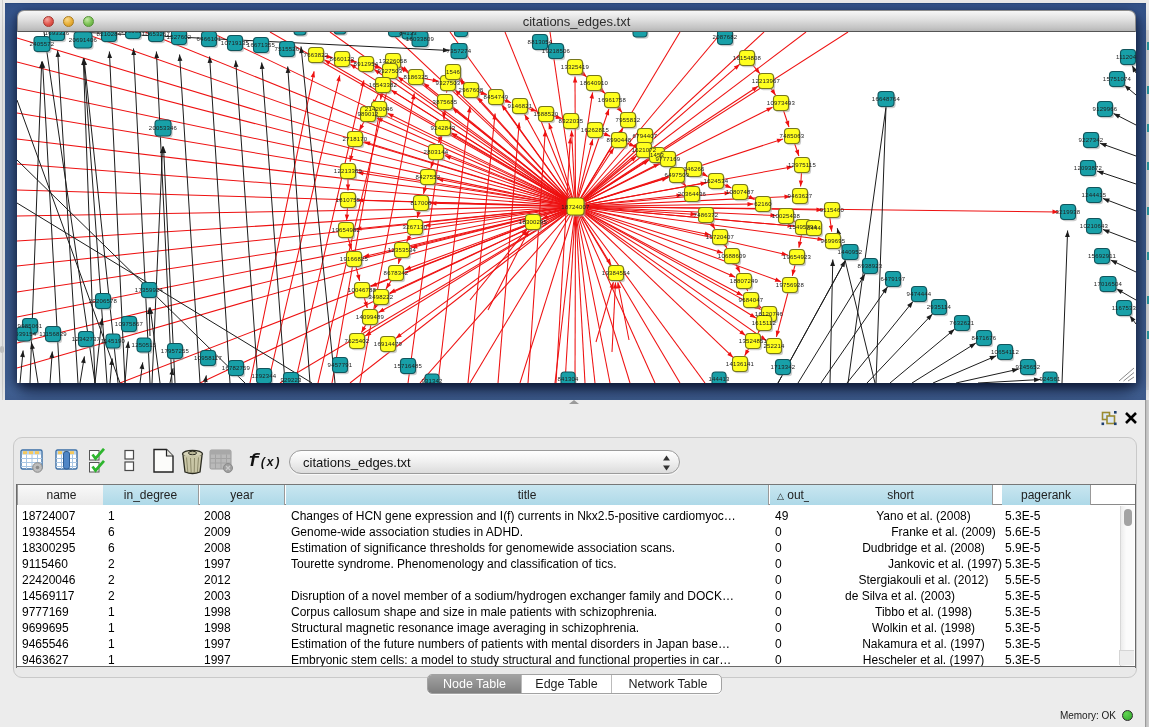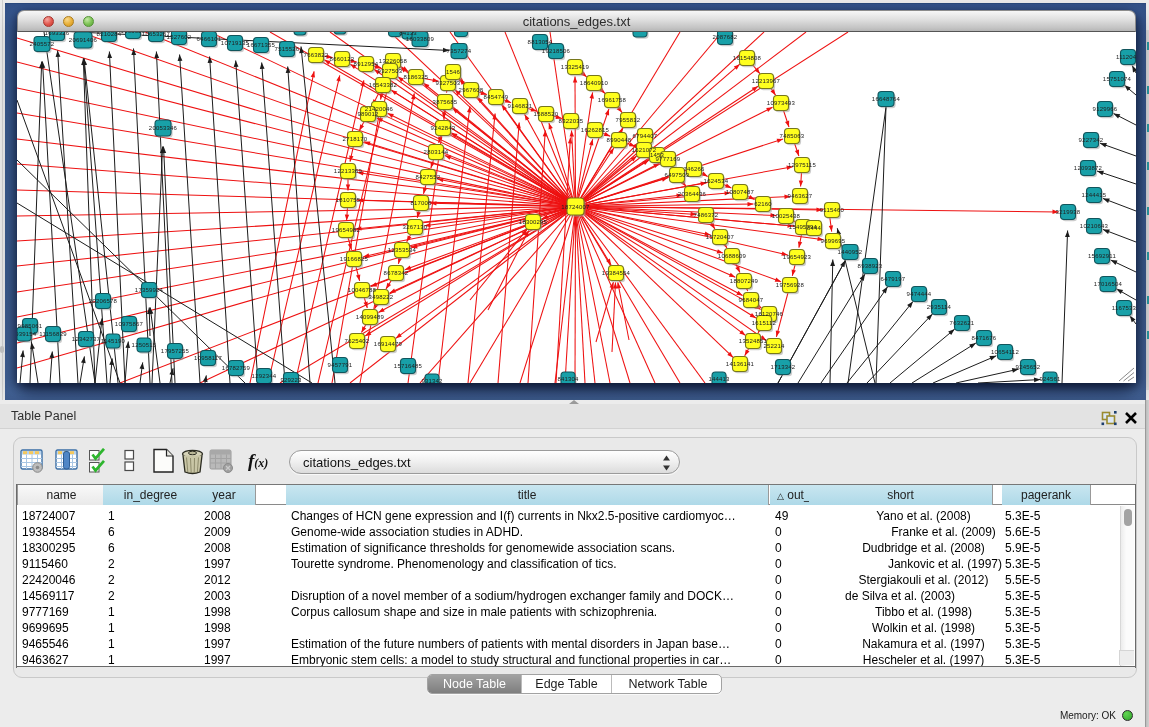--- a/index.html
+++ b/index.html
@@ -979,23 +979,20 @@
     <div id="titlebar">
       <div class="tl" style="left:25px;background:radial-gradient(circle at 35% 28%,#f6a8a2,#e1574d 55%,#c33b33);border:1px solid #a8352e"></div>
       <div class="tl" style="left:45px;background:radial-gradient(circle at 35% 28%,#f8d98d,#e8af37 55%,#cd9422);border:1px solid #ad7d1c"></div>
       <div class="tl" style="left:65px;background:radial-gradient(circle at 35% 28%,#c4e9a5,#7cc254 55%,#5ba23a)    ;border:1px solid #549336"></div>
       <div id="title">citations_edges.txt</div>
     </div>
   </div>
   <div class="abs" id="lower"></div>
   <div class="abs" style="left:569px;top:400px;width:0;height:0;border-left:5px solid transparent;border-right:5px solid transparent;border-bottom:4px solid #9a9a9a"></div>
   <div class="abs" style="left:0px;top:346px;width:4px;height:7px;background:#bdbdbd;border-radius:2px"></div>
-  <div class="abs" id="pbar">
-      <span>Table Panel</span>
-    </div>
   <svg style="position:absolute;left:1101px;top:410px" width="17" height="16">
       <rect x="1.5" y="2.5" width="7" height="7" fill="#dce8f5" stroke="#9a8a30" stroke-width="1.6"></rect>
       <rect x="6" y="6" width="7.5" height="7.5" fill="#dce8f5" stroke="#9a8a30" stroke-width="1.6"></rect>
       <rect x="13" y="1" width="2.6" height="2.6" fill="#1c3e6e"></rect>
       <rect x="0.5" y="12.5" width="2.6" height="2.6" fill="#1c3e6e"></rect>
       <rect x="13" y="12.5" width="2.6" height="2.6" fill="#1c3e6e"></rect>
     </svg>
     <svg style="position:absolute;left:1124px;top:411px" width="14" height="14">
       <path d="M2 2 L12 12 M12 2 L2 12" stroke="#000" stroke-width="2.6"></path>
     </svg>
@@ -1064,32 +1061,32 @@
       <g stroke="#a3a3a3">
         <line x1="1" y1="9.5" x2="22" y2="9.5"></line>
         <line x1="1" y1="14" x2="22" y2="14"></line>
         <line x1="6.5" y1="5.5" x2="6.5" y2="20"></line>
         <line x1="12" y1="5.5" x2="12" y2="20"></line>
         <line x1="17.5" y1="5.5" x2="17.5" y2="20"></line>
       </g>
       <circle cx="19" cy="19" r="4.5" fill="#9f9f9f" stroke="#8b8b8b"></circle>
       <path d="M17 17 L21 21 M21 17 L17 21" stroke="#c9c9c9" stroke-width="1.3"></path>
     </svg>
-    <div style="position:absolute;left:248px;top:450px;font-family:Liberation Serif, serif;font-style:italic;font-weight:bold;color:#111"><span style="font-size:19px">f</span><span style="font-size:12px">(x)</span></div>
+    <div style="position:absolute;left:248px;top:450px;font-family:Liberation Mono, monospace;font-style:italic;font-weight:bold;color:#111"><span style="font-size:19px">f</span><span style="font-size:12px">(x)</span></div>
   <div class="abs" id="combo">
       <span class="t">citations_edges.txt</span>
     <svg width="9" height="16">
         <path d="M4.5 0.5 L8 5.5 L1 5.5 Z" fill="#333"></path>
         <path d="M4.5 15.5 L8 10.5 L1 10.5 Z" fill="#333"></path>
       </svg>
   </div>
   <div class="abs" id="thead">
     <div class="hc plain" style="left:0;width:89px">name</div>
     <div class="hc" style="left:86px;width:96px">in_degree</div>
-    <div class="hc" style="left:176px;width:63px">year</div>
+    <div class="hc" style="left:183px;width:85px">year</div>
     <div class="hc" style="left:269px;width:483px">title</div>
     <div class="hc" style="left:753px;width:74px"><span style="font-size:9px">△</span> out_de…</div>
     <div class="hc" style="left:792px;width:184px">short</div>
     <div class="hc" style="left:985px;width:89px">pagerank</div>
   </div>
   <div class="abs" id="tbody">
     <div class="trow" style="top:3px">
         <span style="left:5px">18724007</span>
         <span style="left:91px">1</span>
         <span style="left:187px">2008</span>
@@ -1148,20 +1145,21 @@
         <span style="left:187px">1998</span>
         <span style="left:274px">Corpus callosum shape and size in male patients with schizophrenia.</span>
         <span style="left:758px">0</span>
         <span style="left:828px;width:157px;text-align:center">Tibbo et al. (1998)</span>
         <span style="left:988px">5.3E-5</span>
       </div>
       <div class="trow" style="top:115px">
         <span style="left:5px">9699695</span>
         <span style="left:91px">1</span>
         <span style="left:187px">1998</span>
+        <span style="left:274px">Structural magnetic resonance image averaging in schizophrenia.</span>
         <span style="left:758px">0</span>
         <span style="left:828px;width:157px;text-align:center">Wolkin et al. (1998)</span>
         <span style="left:988px">5.3E-5</span>
       </div>
       <div class="trow" style="top:131px">
         <span style="left:5px">9465546</span>
         <span style="left:91px">1</span>
         <span style="left:187px">1997</span>
         <span style="left:274px">Estimation of the future numbers of patients with mental disorders in Japan base…</span>
         <span style="left:758px">0</span>

